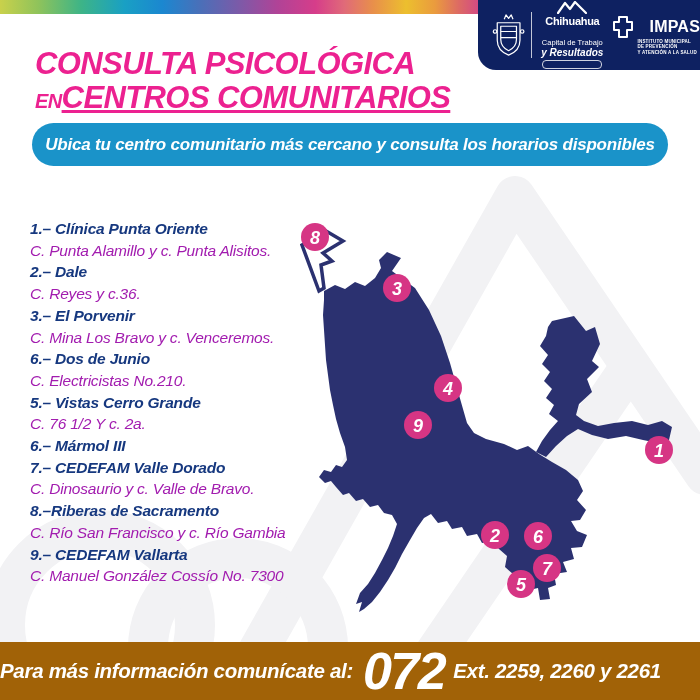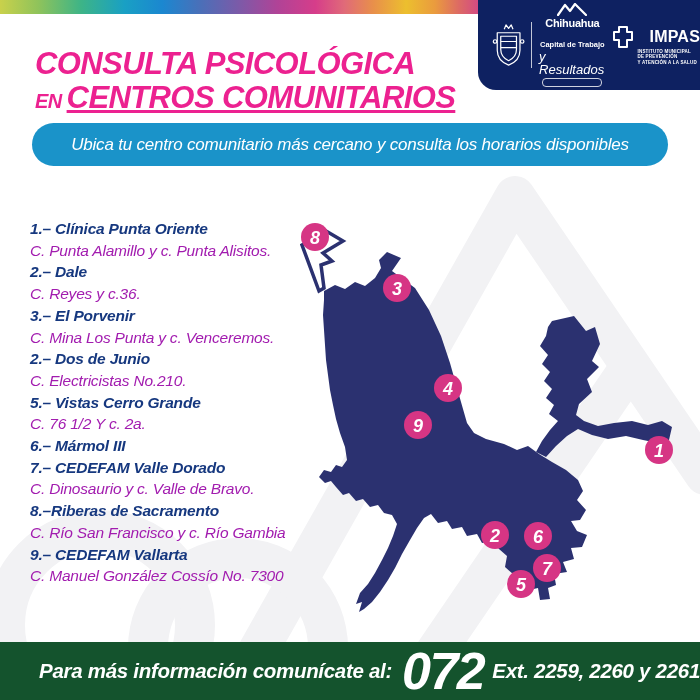--- a/index.html
+++ b/index.html
@@ -7,59 +7,59 @@
     position:relative;width:700px;height:700px;overflow:hidden;background:#ffffff;
     font-family:"Liberation Sans",sans-serif;font-style:italic;
   }
   
   .topbar{
     position:absolute;left:0;top:0;width:478px;height:14px;
     background:linear-gradient(90deg,#c9d14b 0%,#8fc35b 8%,#3db487 17%,#19a0c4 26%,#1b87d0 34%,#4b6fb8 42%,#7c5aa8 50%,#b04397 58%,#d63d8a 66%,#e06a79 72%,#e88f4b 78%,#ecbf2e 85%,#ea9b3e 91%,#dd6a64 96%,#d34b83 100%);
   }
   
   .logo-block{
-    position:absolute;left:478px;top:0;width:222px;height:90px;
+    position:absolute;left:478px;top:0;width:222px;height:70px;
     background:#0e2161;border-radius:0 0 0 18px;
     display:flex;align-items:center;padding-left:14px;box-sizing:border-box;
     color:#fff;font-style:normal;
   }
   .logo-divider{width:1px;height:46px;background:rgba(255,255,255,.75);margin:0 7px 0 6px;}
   .chih-logo{width:76px;display:flex;flex-direction:column;align-items:center;line-height:1;}
   .chih-name{font-weight:bold;font-size:11px;margin-top:2px;letter-spacing:-.3px;}
-  .chih-l2{font-weight:bold;font-size:7.5px;margin-top:12px;}
-  .chih-l3{font-weight:normal;font-style:italic;font-size:13px;margin-top:1px;}
+  .chih-l2{font-weight:normal;font-size:7.5px;margin-top:12px;}
+  .chih-l3{font-weight:bold;font-style:italic;font-size:10px;margin-top:1px;}
   .chih-pill{width:58px;height:7px;border:1px solid rgba(255,255,255,.8);border-radius:4px;margin-top:2px;}
   .impas{margin-left:6px;display:flex;flex-direction:column;line-height:1;}
   .impas-row{display:flex;align-items:center;}
   .impas-name{font-weight:bold;font-size:16px;letter-spacing:.2px;margin-left:16px;}
   .impas-sub{margin-left:26px;font-size:4.5px;font-weight:bold;letter-spacing:.2px;line-height:1.25;}
   
   .title{position:absolute;left:35px;top:47px;color:#ec2190;font-weight:bold;letter-spacing:-.6px;line-height:34px;white-space:nowrap;}
   .title-l1{font-size:31px;}
-  .title-en{font-size:20px;margin-right:5px;font-style:italic;}
+  .title-en{font-size:20px;font-style:italic;}
   .title-l2{font-size:31px;text-decoration:underline;}
   
   .banner{
     position:absolute;left:32px;top:123px;width:636px;height:43px;border-radius:22px;
     background:#1a93c9;display:flex;align-items:center;justify-content:center;
-    color:#fff;font-weight:normal;font-size:17px;letter-spacing:-.2px;
+    color:#fff;font-weight:bold;font-size:17px;letter-spacing:-.2px;
   }
   
   .centers{position:absolute;left:30px;top:218px;width:275px;}
   .center-title{font-weight:bold;color:#16387f;font-size:15.5px;line-height:21.7px;letter-spacing:-.2px;white-space:nowrap;}
   .center-addr{color:#a21caf;font-size:15.5px;line-height:21.7px;letter-spacing:-.2px;white-space:nowrap;}
   
   .map{position:absolute;left:290px;top:215px;width:400px;height:400px;}
   .marker-num{font-family:"Liberation Sans",sans-serif;font-style:italic;font-weight:bold;}
   
   .watermark{position:absolute;left:0;top:0;width:700px;height:700px;}
   
   .footer{
-    position:absolute;left:0;top:642px;width:700px;height:58px;background:#14532d;
-    display:flex;align-items:center;justify-content:flex-end;color:#fff;
+    position:absolute;left:0;top:642px;width:700px;height:58px;background:#a16207;
+    display:flex;align-items:center;justify-content:flex-start;color:#fff;
   }
   .footer-label{font-weight:bold;font-size:20.5px;letter-spacing:-.3px;}
   .footer-phone{font-weight:900;font-size:52px;letter-spacing:-1.5px;margin:0 8px 0 10px;line-height:1;}
   .footer-ext{font-weight:bold;font-size:20.5px;letter-spacing:-.3px;}
 </style>
 </head>
 <body>
 
 <div class="canvas">
 
@@ -120,22 +120,22 @@
   <div class="banner">
     <span>Ubica tu centro comunitario más cercano y consulta los horarios disponibles</span>
   </div>
 
   <div class="centers">
       <div class="center-title">1.– Clínica Punta Oriente</div>
       <div class="center-addr">C. Punta Alamillo y c. Punta Alisitos.</div>
       <div class="center-title">2.– Dale</div>
       <div class="center-addr">C. Reyes y c.36.</div>
       <div class="center-title">3.– El Porvenir</div>
-      <div class="center-addr">C. Mina Los Punta y c. Venceremos.</div>
-      <div class="center-title">2.– Dos de Junio</div>
+      <div class="center-addr">C. Mina Los Bravo y c. Venceremos.</div>
+      <div class="center-title">6.– Dos de Junio</div>
       <div class="center-addr">C. Electricistas No.210.</div>
       <div class="center-title">5.– Vistas Cerro Grande</div>
       <div class="center-addr">C. 76 1/2 Y c. 2a.</div>
       <div class="center-title">6.– Mármol III</div>
       <div class="center-title">7.– CEDEFAM Valle Dorado</div>
       <div class="center-addr">C. Dinosaurio y c. Valle de Bravo.</div>
       <div class="center-title">8.–Riberas de Sacramento</div>
       <div class="center-addr">C. Río San Francisco y c. Río Gambia</div>
       <div class="center-title">9.– CEDEFAM Vallarta</div>
       <div class="center-addr">C. Manuel González Cossío No. 7300</div>

